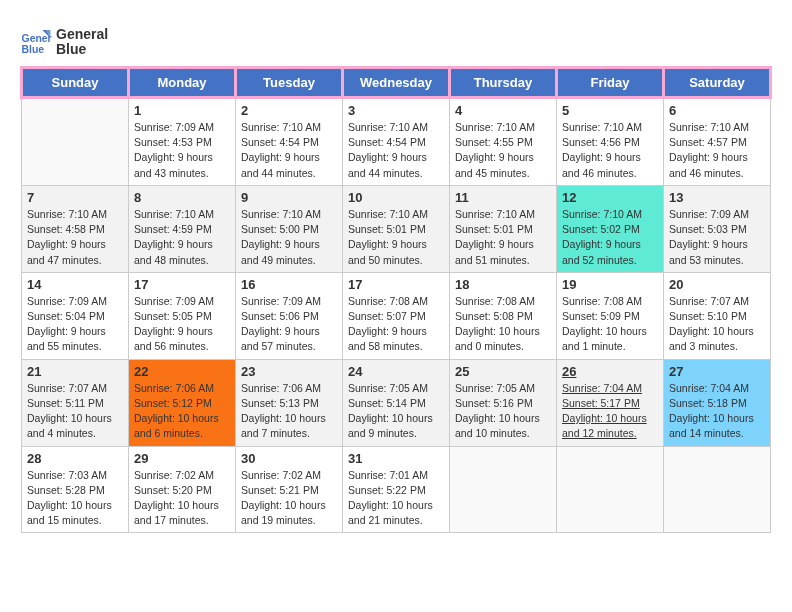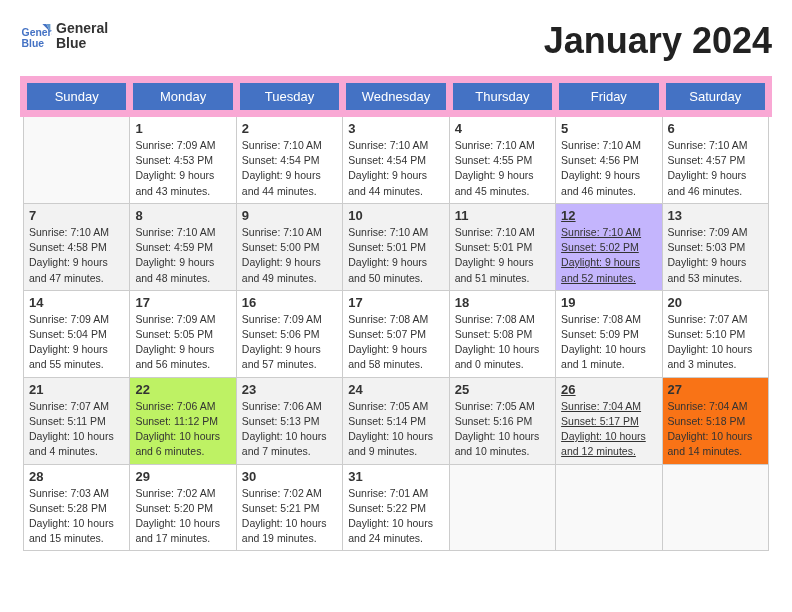--- a/index.html
+++ b/index.html
@@ -44,24 +44,24 @@
     .clearfix::after { content: ''; display: table; clear: both; }
     table {
       width: 100%;
       border-collapse: collapse;
       margin-top: 8px;
     }
     th {
       background-color: #4472c4;
       color: white;
       font-size: 13px;
-      font-weight: normal;
+      font-weight: bold;
       padding: 6px 4px;
       text-align: center;
-      border: 7px solid #f9a8d4;
+      border: 3px solid #f9a8d4;
     }
     td {
       vertical-align: top;
       border: 1px solid #ccc;
       padding: 4px 5px;
       font-size: 10.5px;
       color: #333;
       width: 14.28%;
       min-height: 80px;
       background: #fff;
@@ -96,21 +96,20 @@
       <text x="2" y="34" font-size="13" fill="#4472c4" font-weight="bold">Blue</text>
       <polygon points="28,5 38,15 33,5" fill="#4472c4"></polygon>
       <polygon points="33,5 38,15 38,5" fill="#6699cc"></polygon>
     </svg>
     <div class="logo-text">
       <span>General</span>
       <span>Blue</span>
     </div>
   </div>
   <div class="header">
-    <div class="month-title">January 2024</div>
   </div>
 </div>
 
 <table>
   <thead>
     <tr>
     <th>Sunday</th>
         <th>Monday</th>
         <th>Tuesday</th>
         <th>Wednesday</th>
@@ -205,21 +204,21 @@
         </div>
       </td>
         <td style="background: rgb(242, 242, 242);">
         <span class="day-number">11</span>
         <div class="day-info">
           <span>Sunrise: 7:10 AM</span><br>
           <span>Sunset: 5:01 PM</span><br>
           <span>Daylight: 9 hours and 51 minutes.</span>
         </div>
       </td>
-        <td style="background: #c4b5fd; text-decoration: underline;">
+        <td style="background: #5eead4;">
         <span class="day-number">12</span>
         <div class="day-info">
           <span>Sunrise: 7:10 AM</span><br>
           <span>Sunset: 5:02 PM</span><br>
           <span>Daylight: 9 hours and 52 minutes.</span>
         </div>
       </td>
         <td style="background: rgb(242, 242, 242);">
         <span class="day-number">13</span>
         <div class="day-info">
@@ -289,25 +288,25 @@
       </tr>
       <tr class="week-row" style="background: rgb(242, 242, 242); margin-top: 32px;">
         <td style="background: rgb(242, 242, 242);">
         <span class="day-number">21</span>
         <div class="day-info">
           <span>Sunrise: 7:07 AM</span><br>
           <span>Sunset: 5:11 PM</span><br>
           <span>Daylight: 10 hours and 4 minutes.</span>
         </div>
       </td>
-        <td style="background: #bef264;">
+        <td style="background: #f97316;">
         <span class="day-number">22</span>
         <div class="day-info">
           <span>Sunrise: 7:06 AM</span><br>
-          <span>Sunset: 11:12 PM</span><br>
+          <span>Sunset: 5:12 PM</span><br>
           <span>Daylight: 10 hours and 6 minutes.</span>
         </div>
       </td>
         <td style="background: rgb(242, 242, 242);">
         <span class="day-number">23</span>
         <div class="day-info">
           <span>Sunrise: 7:06 AM</span><br>
           <span>Sunset: 5:13 PM</span><br>
           <span>Daylight: 10 hours and 7 minutes.</span>
         </div>
@@ -329,21 +328,21 @@
         </div>
       </td>
         <td style="background: rgb(242, 242, 242); text-decoration: underline;">
         <span class="day-number">26</span>
         <div class="day-info">
           <span>Sunrise: 7:04 AM</span><br>
           <span>Sunset: 5:17 PM</span><br>
           <span>Daylight: 10 hours and 12 minutes.</span>
         </div>
       </td>
-        <td style="background: #f97316;">
+        <td style="background: #7dd3fc;">
         <span class="day-number">27</span>
         <div class="day-info">
           <span>Sunrise: 7:04 AM</span><br>
           <span>Sunset: 5:18 PM</span><br>
           <span>Daylight: 10 hours and 14 minutes.</span>
         </div>
       </td>
       </tr>
       <tr class="week-row">
         <td>
@@ -368,21 +367,21 @@
           <span>Sunrise: 7:02 AM</span><br>
           <span>Sunset: 5:21 PM</span><br>
           <span>Daylight: 10 hours and 19 minutes.</span>
         </div>
       </td>
         <td>
         <span class="day-number">31</span>
         <div class="day-info">
           <span>Sunrise: 7:01 AM</span><br>
           <span>Sunset: 5:22 PM</span><br>
-          <span>Daylight: 10 hours and 24 minutes.</span>
+          <span>Daylight: 10 hours and 21 minutes.</span>
         </div>
       </td>
         <td class="empty"></td>
         <td class="empty"></td>
         <td class="empty"></td>
       </tr>
     </tbody>
 </table>
 
 </body></html>

